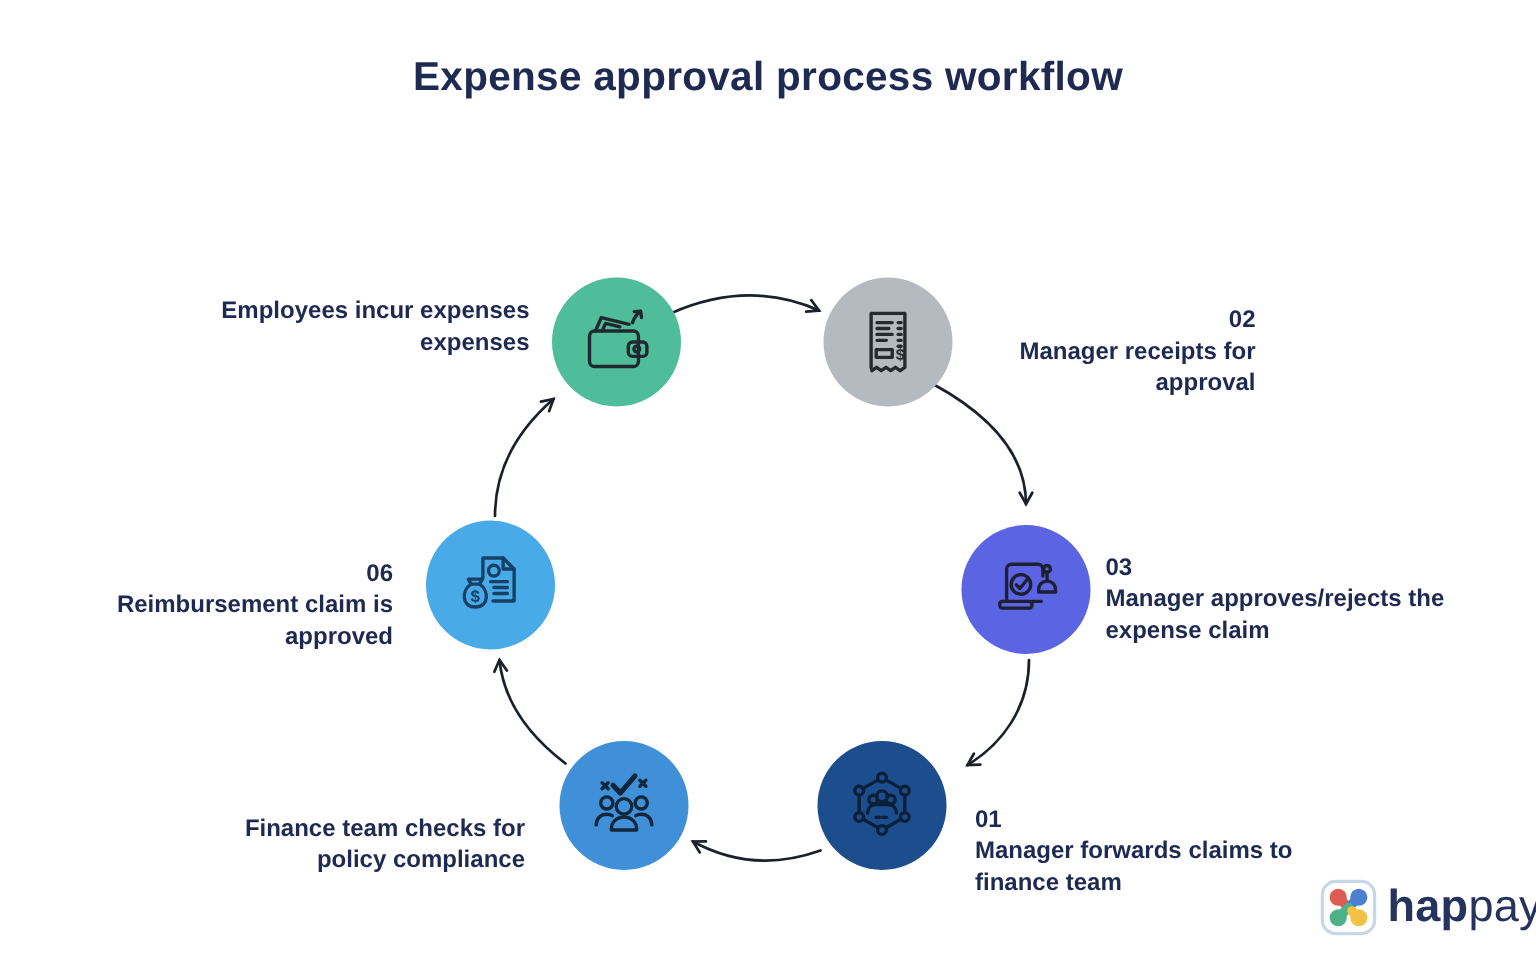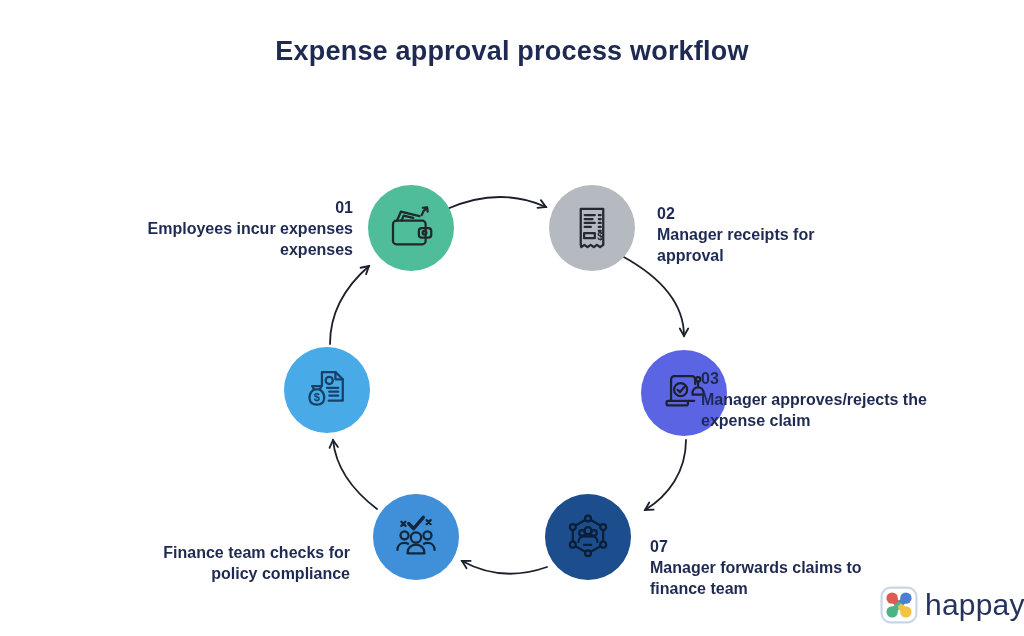--- a/index.html
+++ b/index.html
@@ -18,29 +18,29 @@
     display:flex;align-items:center;justify-content:center;
   }
   .node svg{width:54px;height:54px;stroke:currentColor;fill:none;stroke-width:2;
     stroke-linecap:round;stroke-linejoin:round;}
   .node svg text{stroke:none;fill:currentColor;font-family:"Liberation Sans",sans-serif;}
   .n1{left:368px;top:185px}.n2{left:549px;top:185px}.n3{left:641px;top:350px}
   .n4{left:545px;top:494px}.n5{left:373px;top:494px}.n6{left:284px;top:347px}
   .step{position:absolute;font-weight:700;font-size:16px;line-height:21px;color:var(--ink,#1f2a52);}
   .step .num{font-size:16px;font-weight:700;}
   .t1{left:103px;top:197px;width:250px;text-align:right}
-  .t2{left:657px;top:203px;width:180px;text-align:left}
-  .t3{left:701px;top:368px;width:228px;text-align:left}
+  .t2{left:657px;top:203px;width:180px;text-align:right}
+  .t3{left:737px;top:368px;width:228px;text-align:left}
   .t4{left:650px;top:536px;width:240px;text-align:left}
   .t5{left:132px;top:542px;width:218px;text-align:right}
   .t6{left:47px;top:372px;width:215px;text-align:right}
   .logo{position:absolute;left:880px;top:586px;display:flex;align-items:center;gap:7px;}
   .logo .mark{width:38px;height:38px;}
   .logo .word{font-size:30px;line-height:38px;color:#26335c;letter-spacing:.2px;}
-  .logo .hap{font-weight:400;}
+  .logo .hap{font-weight:700;}
   .logo .pay{font-weight:400;}
 </style>
 </head>
 <body>
 
 <div class="canvas">
 
   <h1 class="title">Expense approval process workflow</h1>
 
   <svg class="arrows" viewBox="0 0 1024 636">
@@ -129,37 +129,40 @@
       <path d="M31.5 8 V14.5 H38"></path>
       <circle cx="26" cy="15.5" r="3.2"></circle>
       <path d="M24 22 H34 M26 25.5 H34 M26 29 H34"></path>
       <path d="M12.5 23.5 L10.8 20.5 H19.2 L17.5 23.5"></path>
       <path d="M12.5 23.5 c-5.5 3.5 -6 13.5 2.5 13.5 s8 -10 2.5 -13.5 z"></path>
       <text x="15" y="34" text-anchor="middle" font-size="10" font-weight="700">$</text>
     </svg>
   </div>
 
   <div class="step t1">
-    <div class="num">01</div>
     <div class="lbl">Employees incur expenses expenses</div>
   </div>
   <div class="step t2">
     <div class="num">02</div>
     <div class="lbl">Manager receipts for approval</div>
   </div>
   <div class="step t3">
     <div class="num">03</div>
     <div class="lbl">Manager approves/rejects the expense claim</div>
   </div>
   <div class="step t4">
-    <div class="num">07</div>
+    <div class="num">01</div>
     <div class="lbl">Manager forwards claims to finance team</div>
   </div>
   <div class="step t5">
     <div class="lbl">Finance team checks for policy compliance</div>
+  </div>
+  <div class="step t6">
+    <div class="num">06</div>
+    <div class="lbl">Reimbursement claim is approved</div>
   </div>
 
   <div class="logo">
     <svg class="mark" viewBox="0 0 36 36">
       <rect x="1.5" y="1.5" width="33" height="33" rx="8.5" fill="#ffffff" stroke="#c9d6e8" stroke-width="2"></rect>
       <line x1="11.5" y1="11.5" x2="15.8" y2="15.8" stroke-width="6" stroke-linecap="round" stroke="#dd5b52"></line>
       <line x1="24.5" y1="11.5" x2="18" y2="18" stroke-width="6" stroke-linecap="round" stroke="#4b80d1"></line>
       <line x1="11.5" y1="24.5" x2="18" y2="18" stroke-width="6" stroke-linecap="round" stroke="#4eb287"></line>
       <line x1="24.5" y1="24.5" x2="20.2" y2="20.2" stroke-width="6" stroke-linecap="round" stroke="#f3c245"></line>
       <circle cx="11.5" cy="11.5" r="5.4" fill="#dd5b52"></circle>

